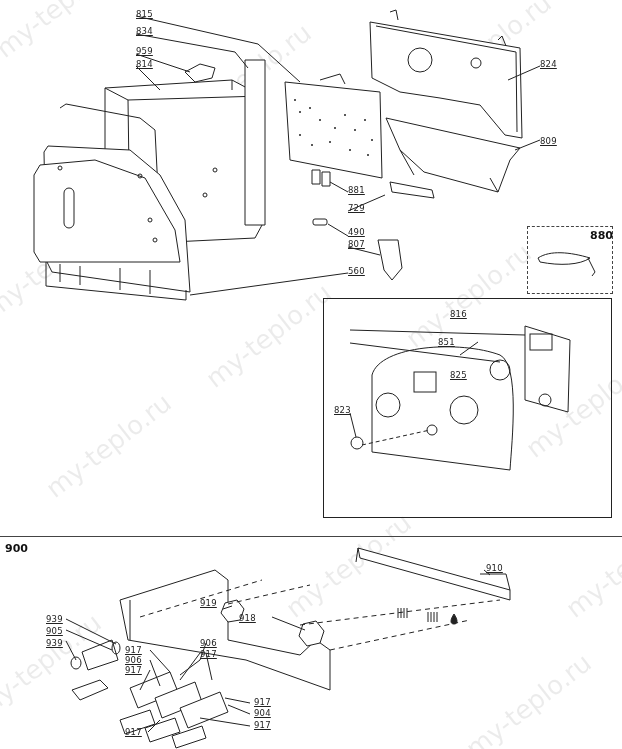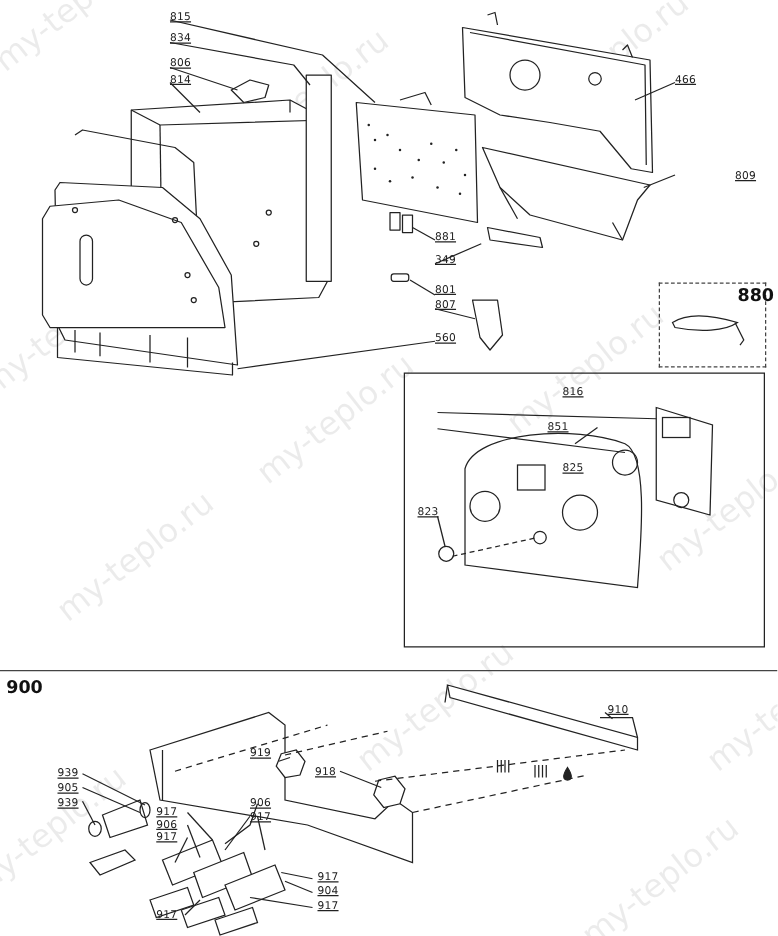--- a/index.html
+++ b/index.html
@@ -1,20 +1,20 @@
 <!DOCTYPE html>
 <html><head>
 <meta charset="utf-8">
 <style>
   html,body{margin:0;padding:0;background:#fff;}
   body{width:622px;height:749px;position:relative;overflow:hidden;font-family:"DejaVu Sans","Liberation Sans",sans-serif;}
   .canvas{position:absolute;left:0;top:0;width:622px;height:749px;}
   svg{position:absolute;left:0;top:0;}
   .lbl{position:absolute;font-size:8.5px;color:#222;text-decoration:underline;line-height:1;letter-spacing:0.2px;white-space:nowrap;}
-  .sec{position:absolute;font-size:14px;font-weight:bold;color:#111;line-height:1;}
+  .sec{position:absolute;font-size:11px;font-weight:bold;color:#111;line-height:1;}
   .wm{position:absolute;font-size:26px;color:rgba(0,0,0,0.08);transform:rotate(-38deg);transform-origin:left top;white-space:nowrap;pointer-events:none;font-family:"DejaVu Sans",sans-serif;}
   .inset{position:absolute;border:1px solid #222;background:transparent;}
   .inset-dashed{position:absolute;border:1px dashed #444;}
   .divider{position:absolute;left:0;top:536px;width:622px;height:1px;background:#444;}
 </style>
 </head>
 <body>
 
 <div class="canvas">
 
@@ -177,39 +177,39 @@
   </svg>
 
   <div class="divider"></div>
 
   <div class="inset-dashed" style="left:527px;top:226px;width:84px;height:66px;"></div>
   <div class="sec" style="left:590px;top:230px;">880</div>
   <div class="inset" style="left:323px;top:298px;width:287px;height:218px;"></div>
 
   <div class="lbl" style="left:136px;top:10px;">815</div>
   <div class="lbl" style="left:136px;top:27px;">834</div>
-  <div class="lbl" style="left:136px;top:47px;">806</div>
+  <div class="lbl" style="left:136px;top:47px;">959</div>
   <div class="lbl" style="left:136px;top:60px;">814</div>
-  <div class="lbl" style="left:540px;top:60px;">466</div>
-  <div class="lbl" style="left:540px;top:137px;margin-left:48px;">809</div>
+  <div class="lbl" style="left:540px;top:60px;">824</div>
+  <div class="lbl" style="left:540px;top:137px;">809</div>
   <div class="lbl" style="left:348px;top:186px;text-align:right;">881</div>
-  <div class="lbl" style="left:348px;top:204px;">349</div>
-  <div class="lbl" style="left:348px;top:228px;">801</div>
+  <div class="lbl" style="left:348px;top:204px;">729</div>
+  <div class="lbl" style="left:348px;top:228px;">490</div>
   <div class="lbl" style="left:348px;top:240px;">807</div>
   <div class="lbl" style="left:348px;top:267px;">560</div>
 
   <div class="lbl" style="left:450px;top:310px;">816</div>
   <div class="lbl" style="left:450px;top:324px;margin-top:47px;">825</div>
   <div class="lbl" style="left:438px;top:338px;">851</div>
   <div class="lbl" style="left:334px;top:406px;">823</div>
 
   <div class="sec" style="left:5px;top:543px;text-align:center;">900</div>
   <div class="lbl" style="left:486px;top:564px;text-align:right;">910</div>
   <div class="lbl" style="left:200px;top:599px;">919</div>
-  <div class="lbl" style="left:252px;top:614px;text-decoration:underline;">918</div>
+  <div class="lbl" style="left:239px;top:614px;text-decoration:underline;">918</div>
   <div class="lbl" style="left:46px;top:615px;">939</div>
   <div class="lbl" style="left:46px;top:627px;">905</div>
   <div class="lbl" style="left:46px;top:639px;">939</div>
   <div class="lbl" style="left:125px;top:646px;">917</div>
   <div class="lbl" style="left:125px;top:656px;">906</div>
   <div class="lbl" style="left:125px;top:666px;">917</div>
   <div class="lbl" style="left:200px;top:639px;">906</div>
   <div class="lbl" style="left:200px;top:650px;">917</div>
   <div class="lbl" style="left:254px;top:698px;">917</div>
   <div class="lbl" style="left:254px;top:709px;">904</div>

